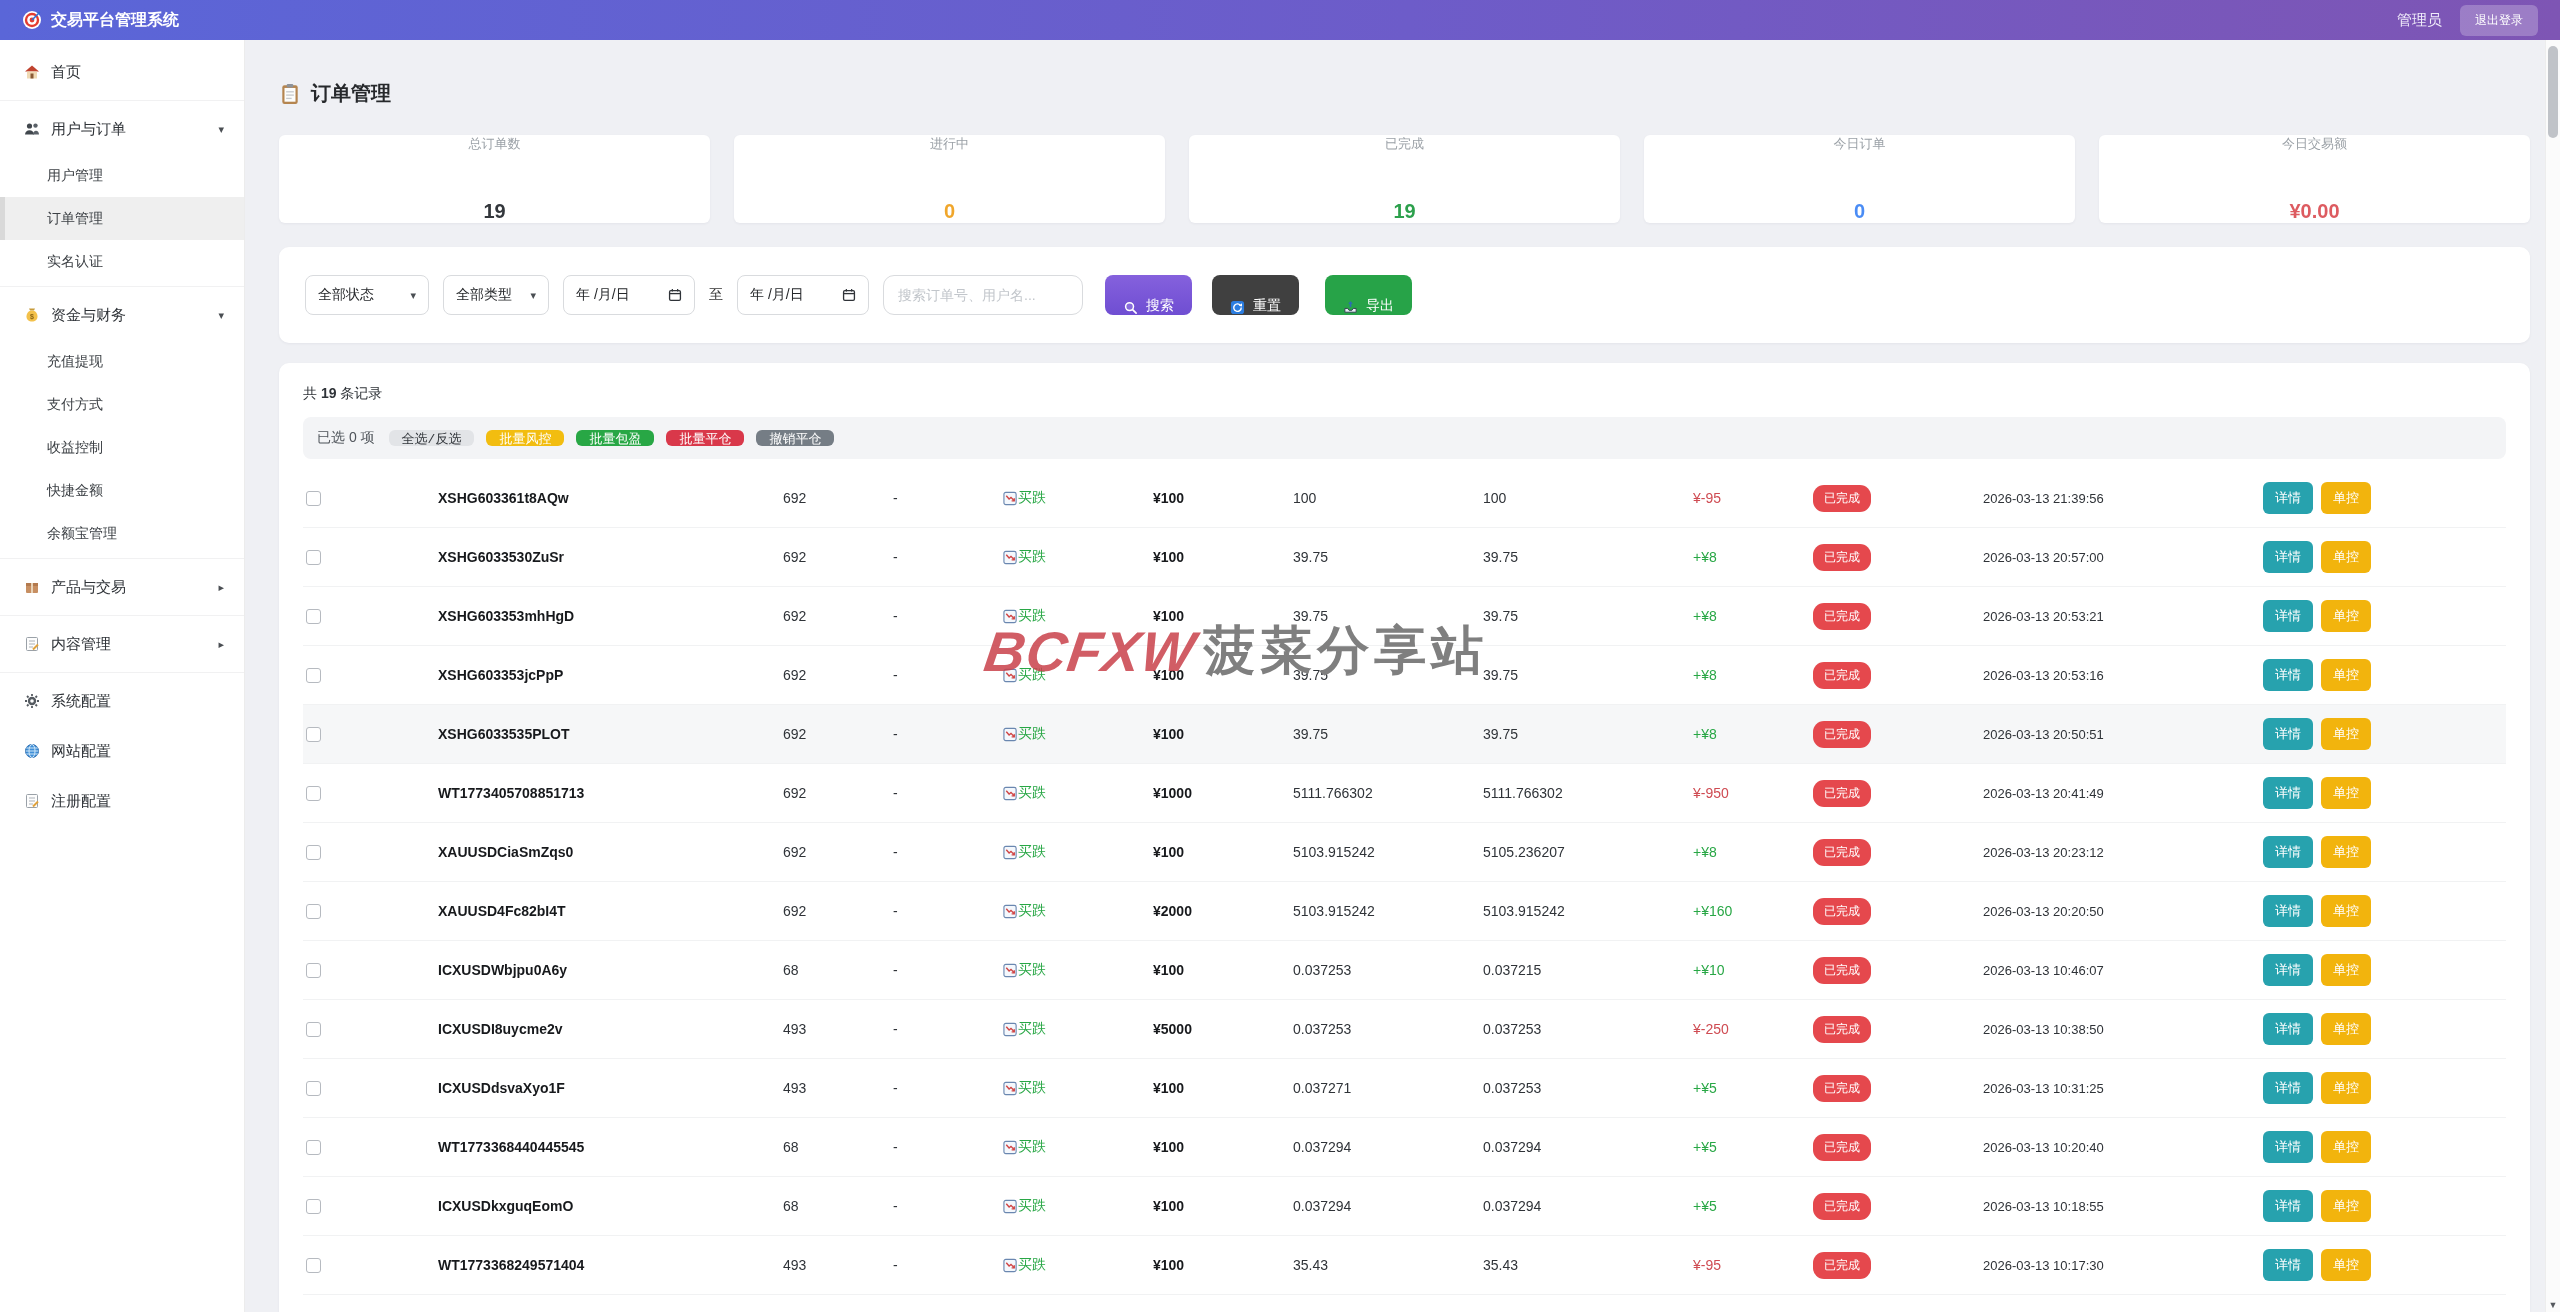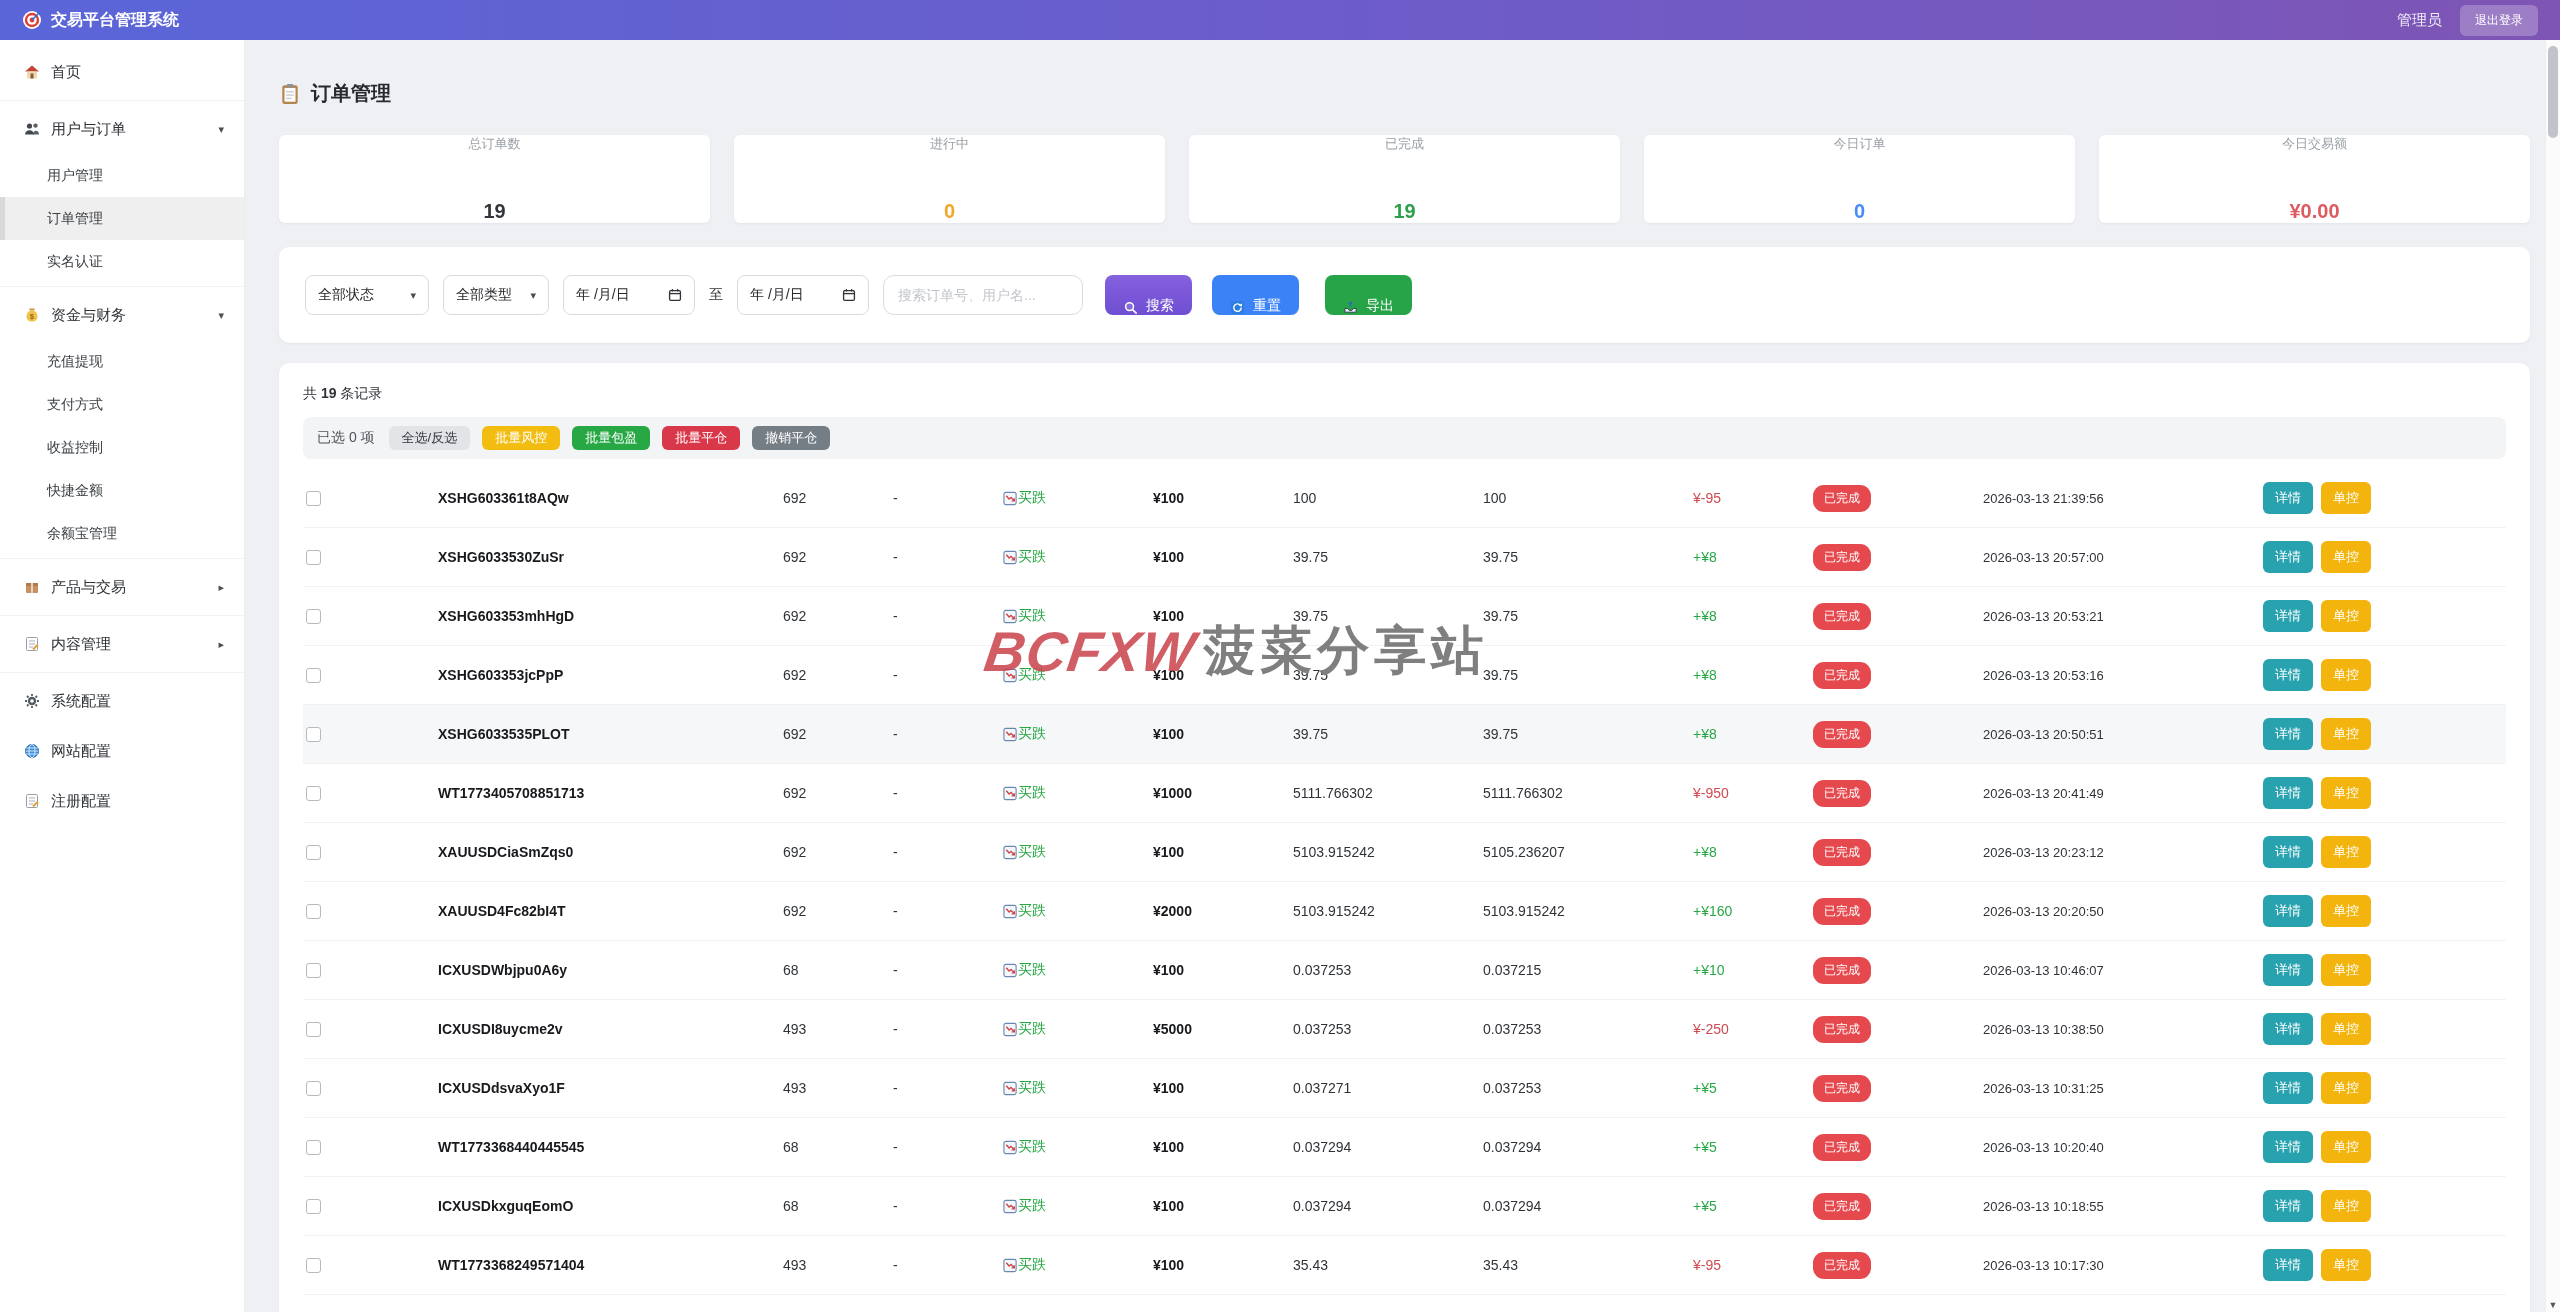--- a/index.html
+++ b/index.html
@@ -47,32 +47,32 @@
                display:flex;align-items:center;gap:14px;box-shadow:0 1px 3px rgba(25,28,50,.05);}
   .control{height:40px;border:1px solid #d9dbde;border-radius:8px;background:#fff;
            display:flex;align-items:center;font-size:14px;color:#26282b;padding:0 12px;
            justify-content:space-between;cursor:pointer;}
   .search-input{width:200px;height:40px;border:1px solid #d9dbde;border-radius:11px;
                 padding:0 14px;font-size:14px;color:#333;font-family:inherit;outline:none;}
   .search-input::placeholder{color:#c2c6cb;}
   .btn{display:inline-flex;align-items:flex-end;gap:8px;border:none;border-radius:8px;
        height:40px;padding:0 18px;font-size:14px;color:#fff;cursor:pointer;font-family:inherit;}
   .btn-search{background:linear-gradient(180deg,#8561dd,#6f4ed2);margin-left:8px;}
-  .btn-reset{background:#3b82f6;margin-left:6px;}
+  .btn-reset{background:#404040;margin-left:6px;}
   .btn-export{background:#27a348;margin-left:12px;}
 
   .records-card{background:#fff;border-radius:10px;margin-top:20px;padding:22px 24px 0;
                 height:960px;box-shadow:0 1px 3px rgba(25,28,50,.05);}
   .record-count{font-size:14px;color:#2f3338;}
   .record-count b{font-weight:bold;}
   .batch-bar{margin-top:14px;background:#f3f4f6;border-radius:8px;padding:0 14px;height:42px;
              display:flex;align-items:center;gap:12px;}
   .batch-selected{font-size:14px;color:#4f545a;margin-right:2px;}
-  .chip{border:none;border-radius:6px;height:24px;padding:0 13px;font-size:13px;
-        cursor:pointer;color:#fff;font-family:Liberation Sans, sans-serif;}
+  .chip{border:none;border-radius:6px;height:16px;padding:0 13px;font-size:13px;
+        cursor:pointer;color:#fff;font-family:Liberation Mono, monospace;}
   .chip-light{background:#e2e4e7;color:#33373c;}
   .chip-warning{background:#f2bd10;}
   .chip-success{background:#28a745;}
   .chip-danger{background:#d9384a;}
   .chip-secondary{background:#757d85;}
 
   .table{margin-top:10px;}
   .trow{display:flex;align-items:center;}
   .cell{padding-right:10px;display:flex;align-items:center;}
   .c1{flex:0 0 135px;padding-left:3px;}

